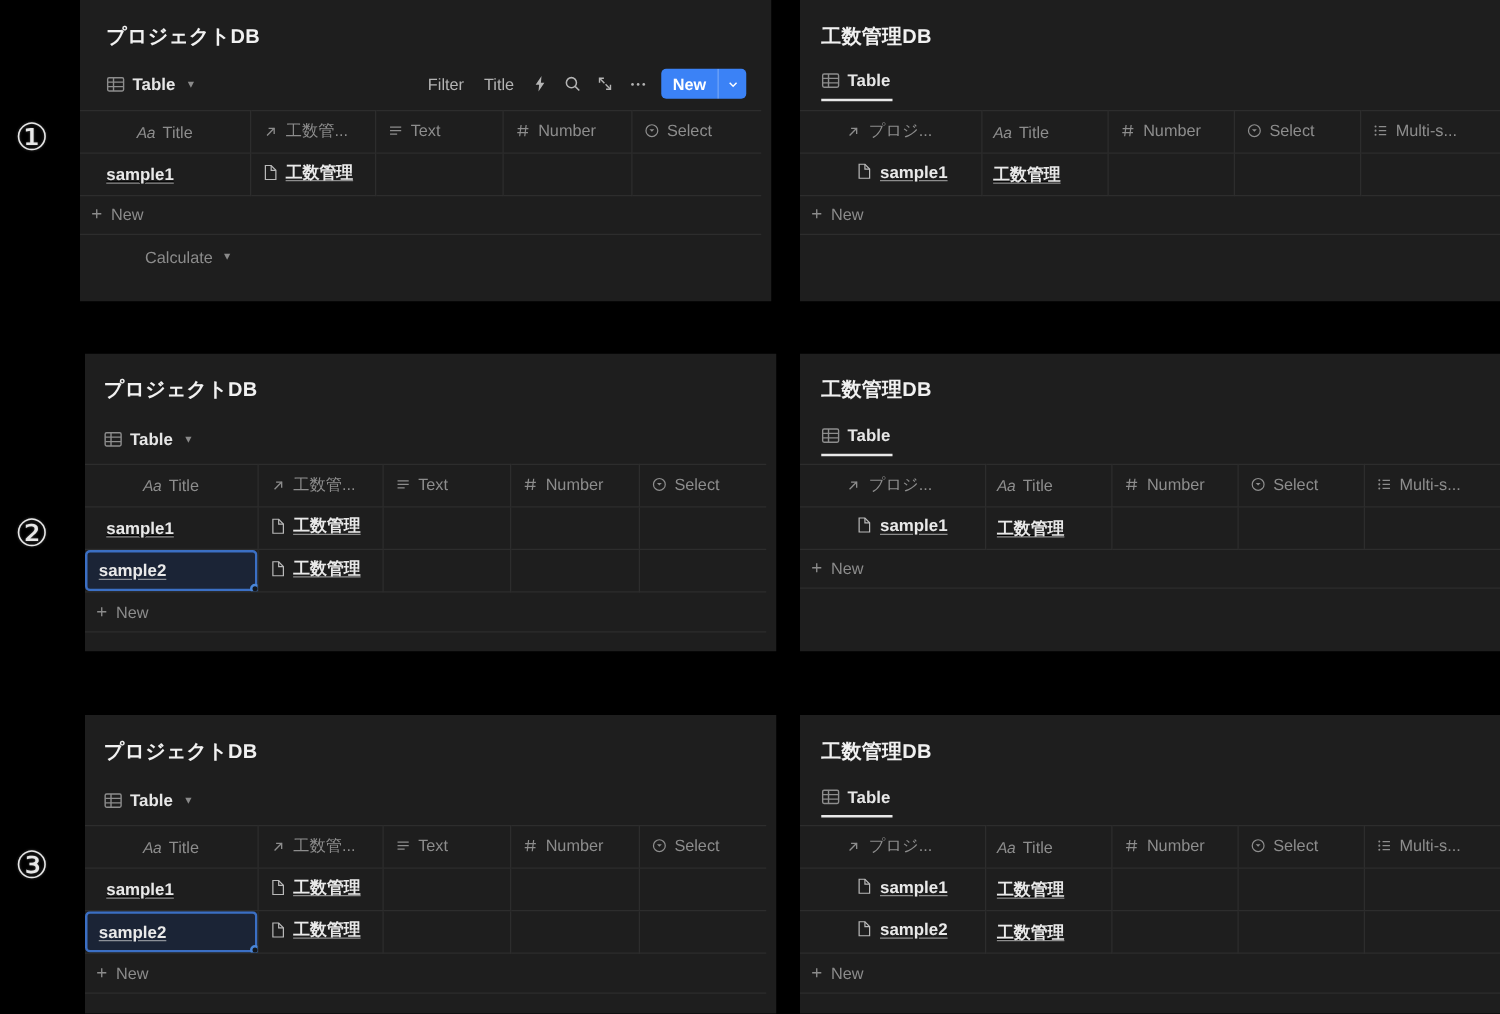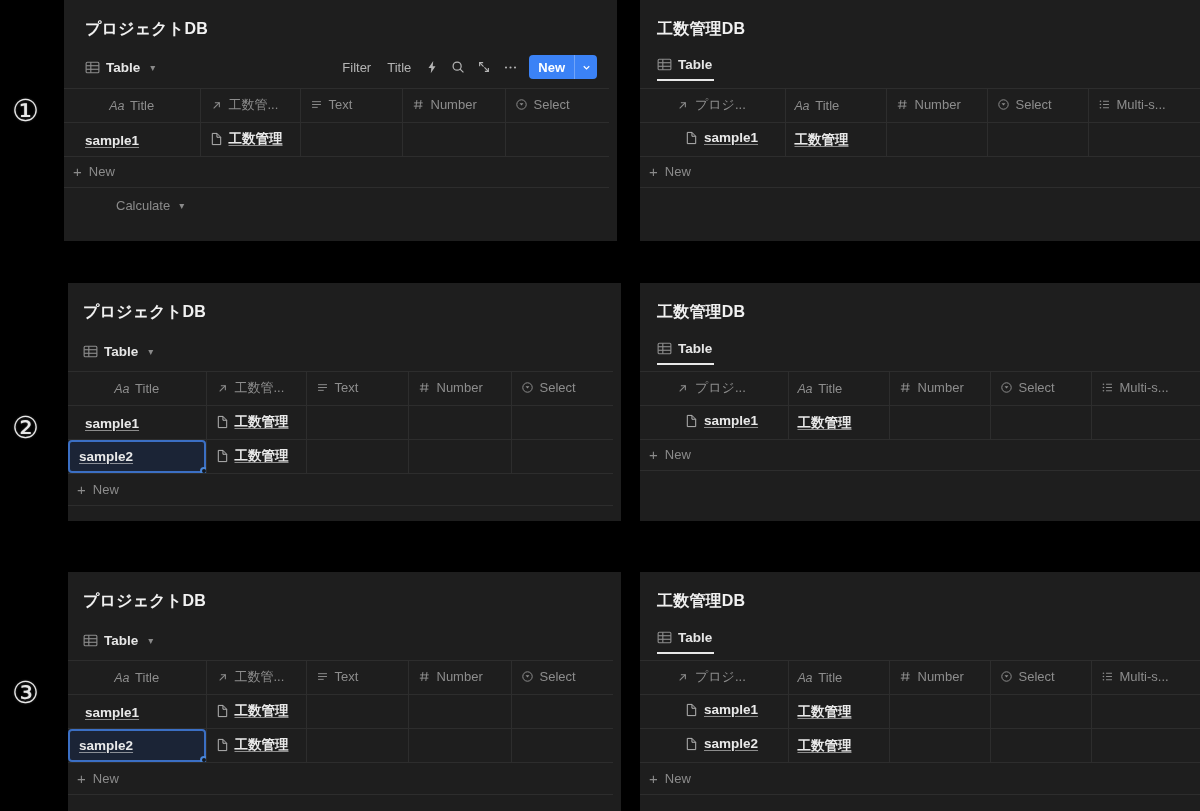--- a/index.html
+++ b/index.html
@@ -98,21 +98,21 @@
   .new-btn .sep { width: 1px; background: rgba(255,255,255,.28); }
   .new-btn .drop {
     width: 22px;
     display: flex;
     align-items: center;
     justify-content: center;
     color: #fff;
   }
 
   
-  table.grid { border-collapse: collapse; table-layout: fixed; }
+  table.grid { border-collapse: collapse; table-layout: fixed; text-decoration: underline; }
   table.grid th, table.grid td {
     border-right: 1px solid #2d2d2d;
     border-bottom: 1px solid #2d2d2d;
     text-align: left;
     height: 34px;
     padding: 0 9px;
     vertical-align: middle;
     overflow: hidden;
     white-space: nowrap;
   }

